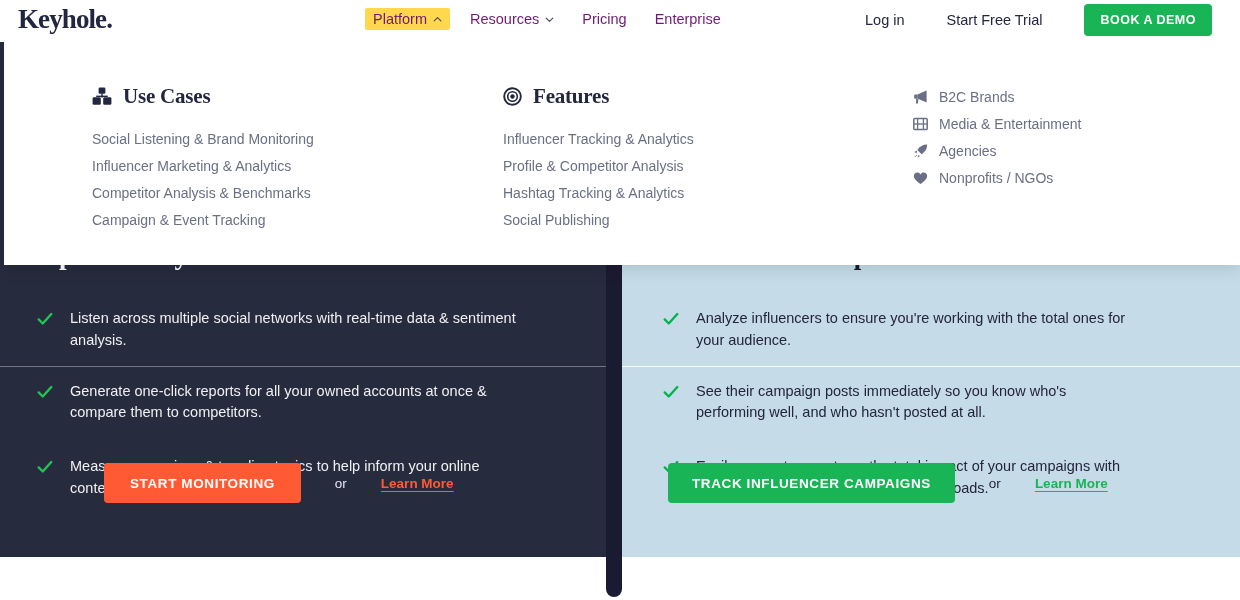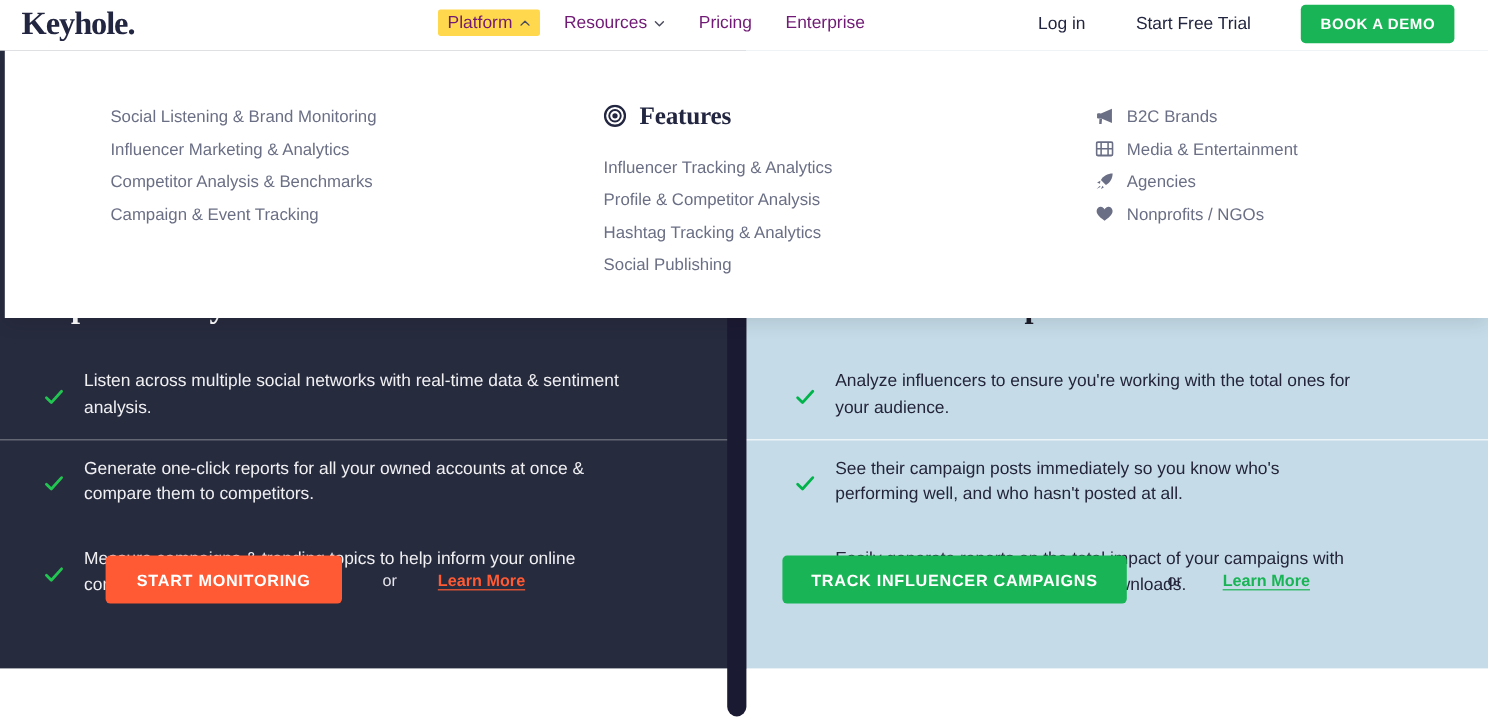--- a/index.html
+++ b/index.html
@@ -32,37 +32,37 @@
   .card-head {
     position:absolute; top:198px; left:0; width:100%;
     padding:0 38px; font-family:"Liberation Serif", serif;
     font-weight:700; font-size:27px; letter-spacing:-.2px;
   }
   .card-left  .card-head { color:#ffffff; padding-left:36px; }
   .card-right .card-head { color:#1c1c2b; padding-left:40px; }
 
   .bullets { position:absolute; top:252px; left:0; width:100%; }
   .bullet {
-    display:flex; align-items:center; gap:16px;
+    display:flex; align-items:flex-start; gap:16px;
     padding:14px 44px 14px 0;
   }
   .card-left  .bullet { padding-left:36px; }
   .card-right .bullet { padding-left:40px; }
   .bullet + .bullet { padding-top:18px; }
   .bullet-sep { height:1px; width:100%; }
   .card-left  .bullet-sep { background:rgba(255,255,255,.35); }
   .card-right .bullet-sep { background:rgba(255,255,255,.85); }
 
   .check { flex:0 0 auto; width:18px; height:18px; margin-top:2px; }
   .check svg { display:block; width:18px; height:18px; }
   .bullet-text { font-size:14.5px; line-height:1.5; max-width:450px; }
   .card-left  .bullet-text { color:#f0f0f3; }
   .card-right .bullet-text { color:#24243a; max-width:430px; }
 
-  .cta-row { position:absolute; bottom:54px; left:0; width:100%; display:flex; align-items:center; }
+  .cta-row { position:absolute; bottom:54px; left:16px; width:100%; display:flex; align-items:center; }
   .card-left  .cta-row { padding-left:88px; }
   .card-right .cta-row { padding-left:30px; }
 
   .btn {
     display:inline-flex; align-items:center; justify-content:center;
     height:40px; border:none; border-radius:4px; cursor:pointer;
     font-size:13.5px; font-weight:700; letter-spacing:.6px; color:#fff;
     font-family:"Liberation Sans", sans-serif;
   }
   .btn-orange { background:#FF5A33; padding:0 26px; }
@@ -224,20 +224,32 @@
         </div>
       </section>
 
       <div class="mid-divider"></div>
     </div>
   </div>
 
   <div class="mega">
 
     <div class="mega-col mega-col-1">
+      <div class="col-head">
+        <span class="hicon">
+          <svg width="20" height="19" viewBox="0 0 20 19">
+            <rect x="6.6" y="0.6" width="6.8" height="6.2" rx="1.3" fill="#232640"></rect>
+            <rect x="0.6" y="10.2" width="8.2" height="7.6" rx="1.3" fill="#232640"></rect>
+            <rect x="11.2" y="10.2" width="8.2" height="7.6" rx="1.3" fill="#232640"></rect>
+            <rect x="9.3" y="6.4" width="1.4" height="4.2" fill="#232640"></rect>
+            <rect x="4.2" y="8.6" width="11.6" height="1.4" fill="#232640"></rect>
+          </svg>
+        </span>
+        <span>Use Cases</span>
+      </div>
       <a class="col-link">
           <span>Social Listening &amp; Brand Monitoring</span>
         </a>
       <a class="col-link">
           <span>Influencer Marketing &amp; Analytics</span>
         </a>
       <a class="col-link">
           <span>Competitor Analysis &amp; Benchmarks</span>
         </a>
       <a class="col-link">

